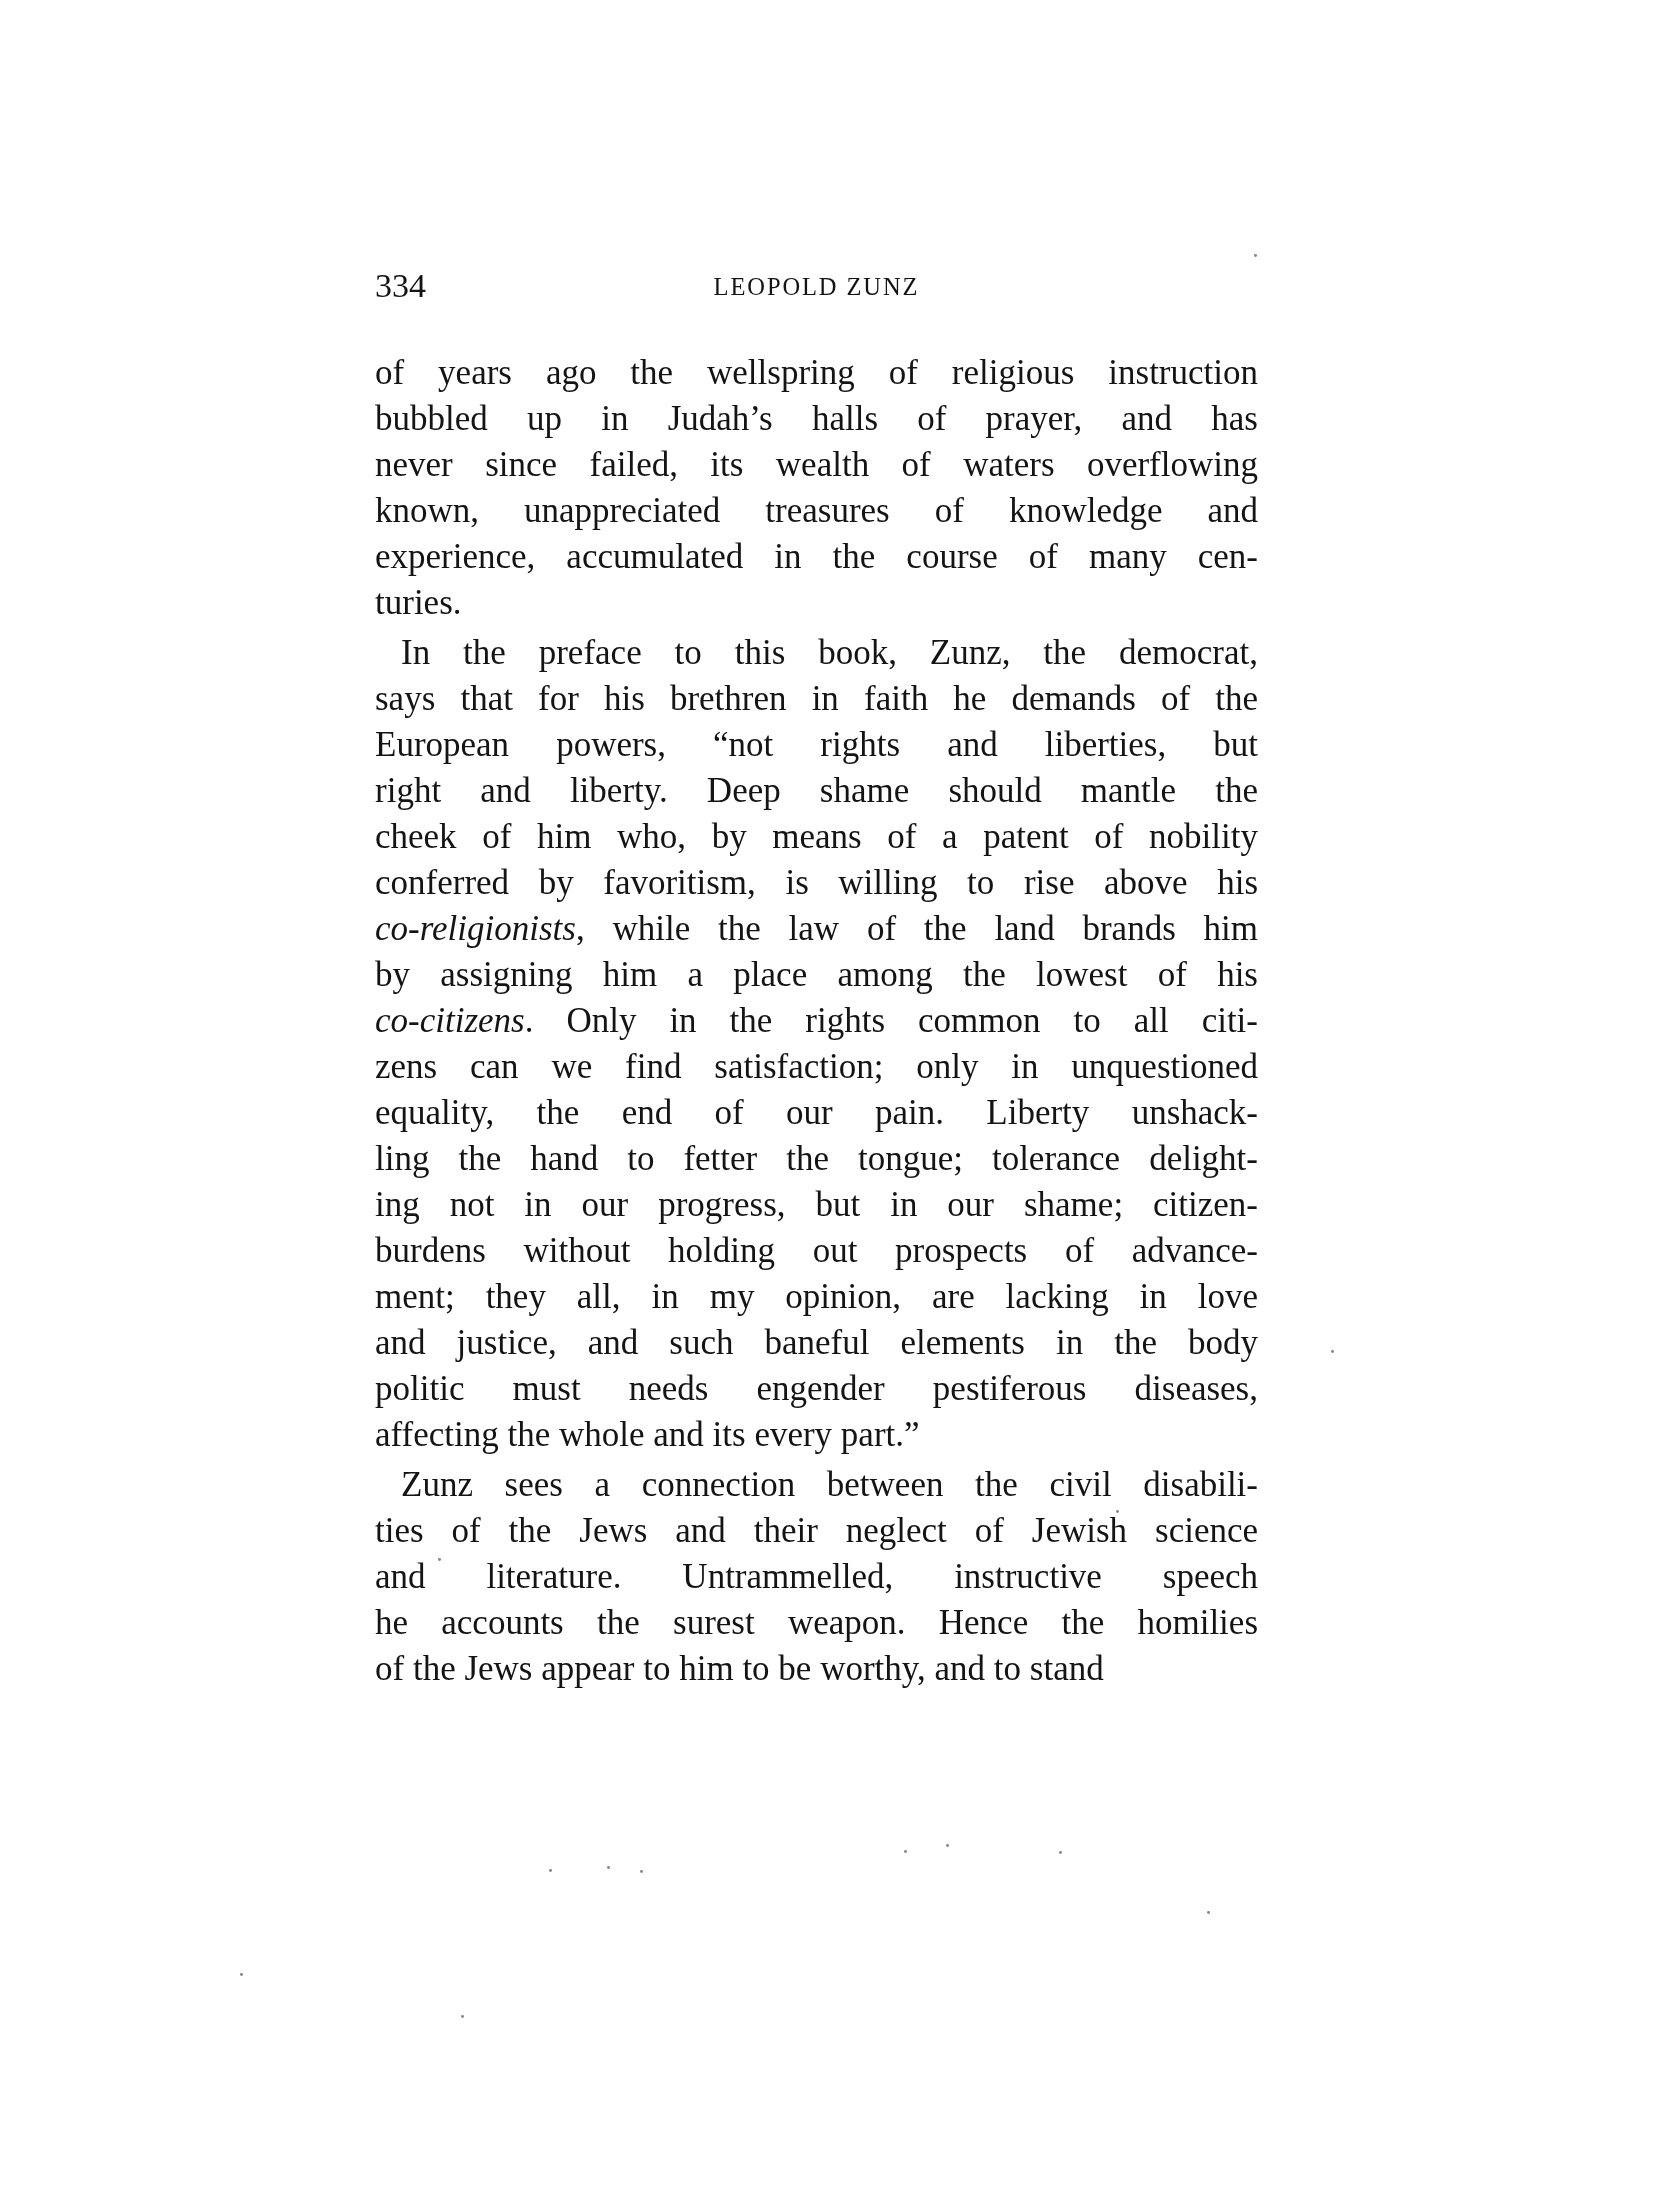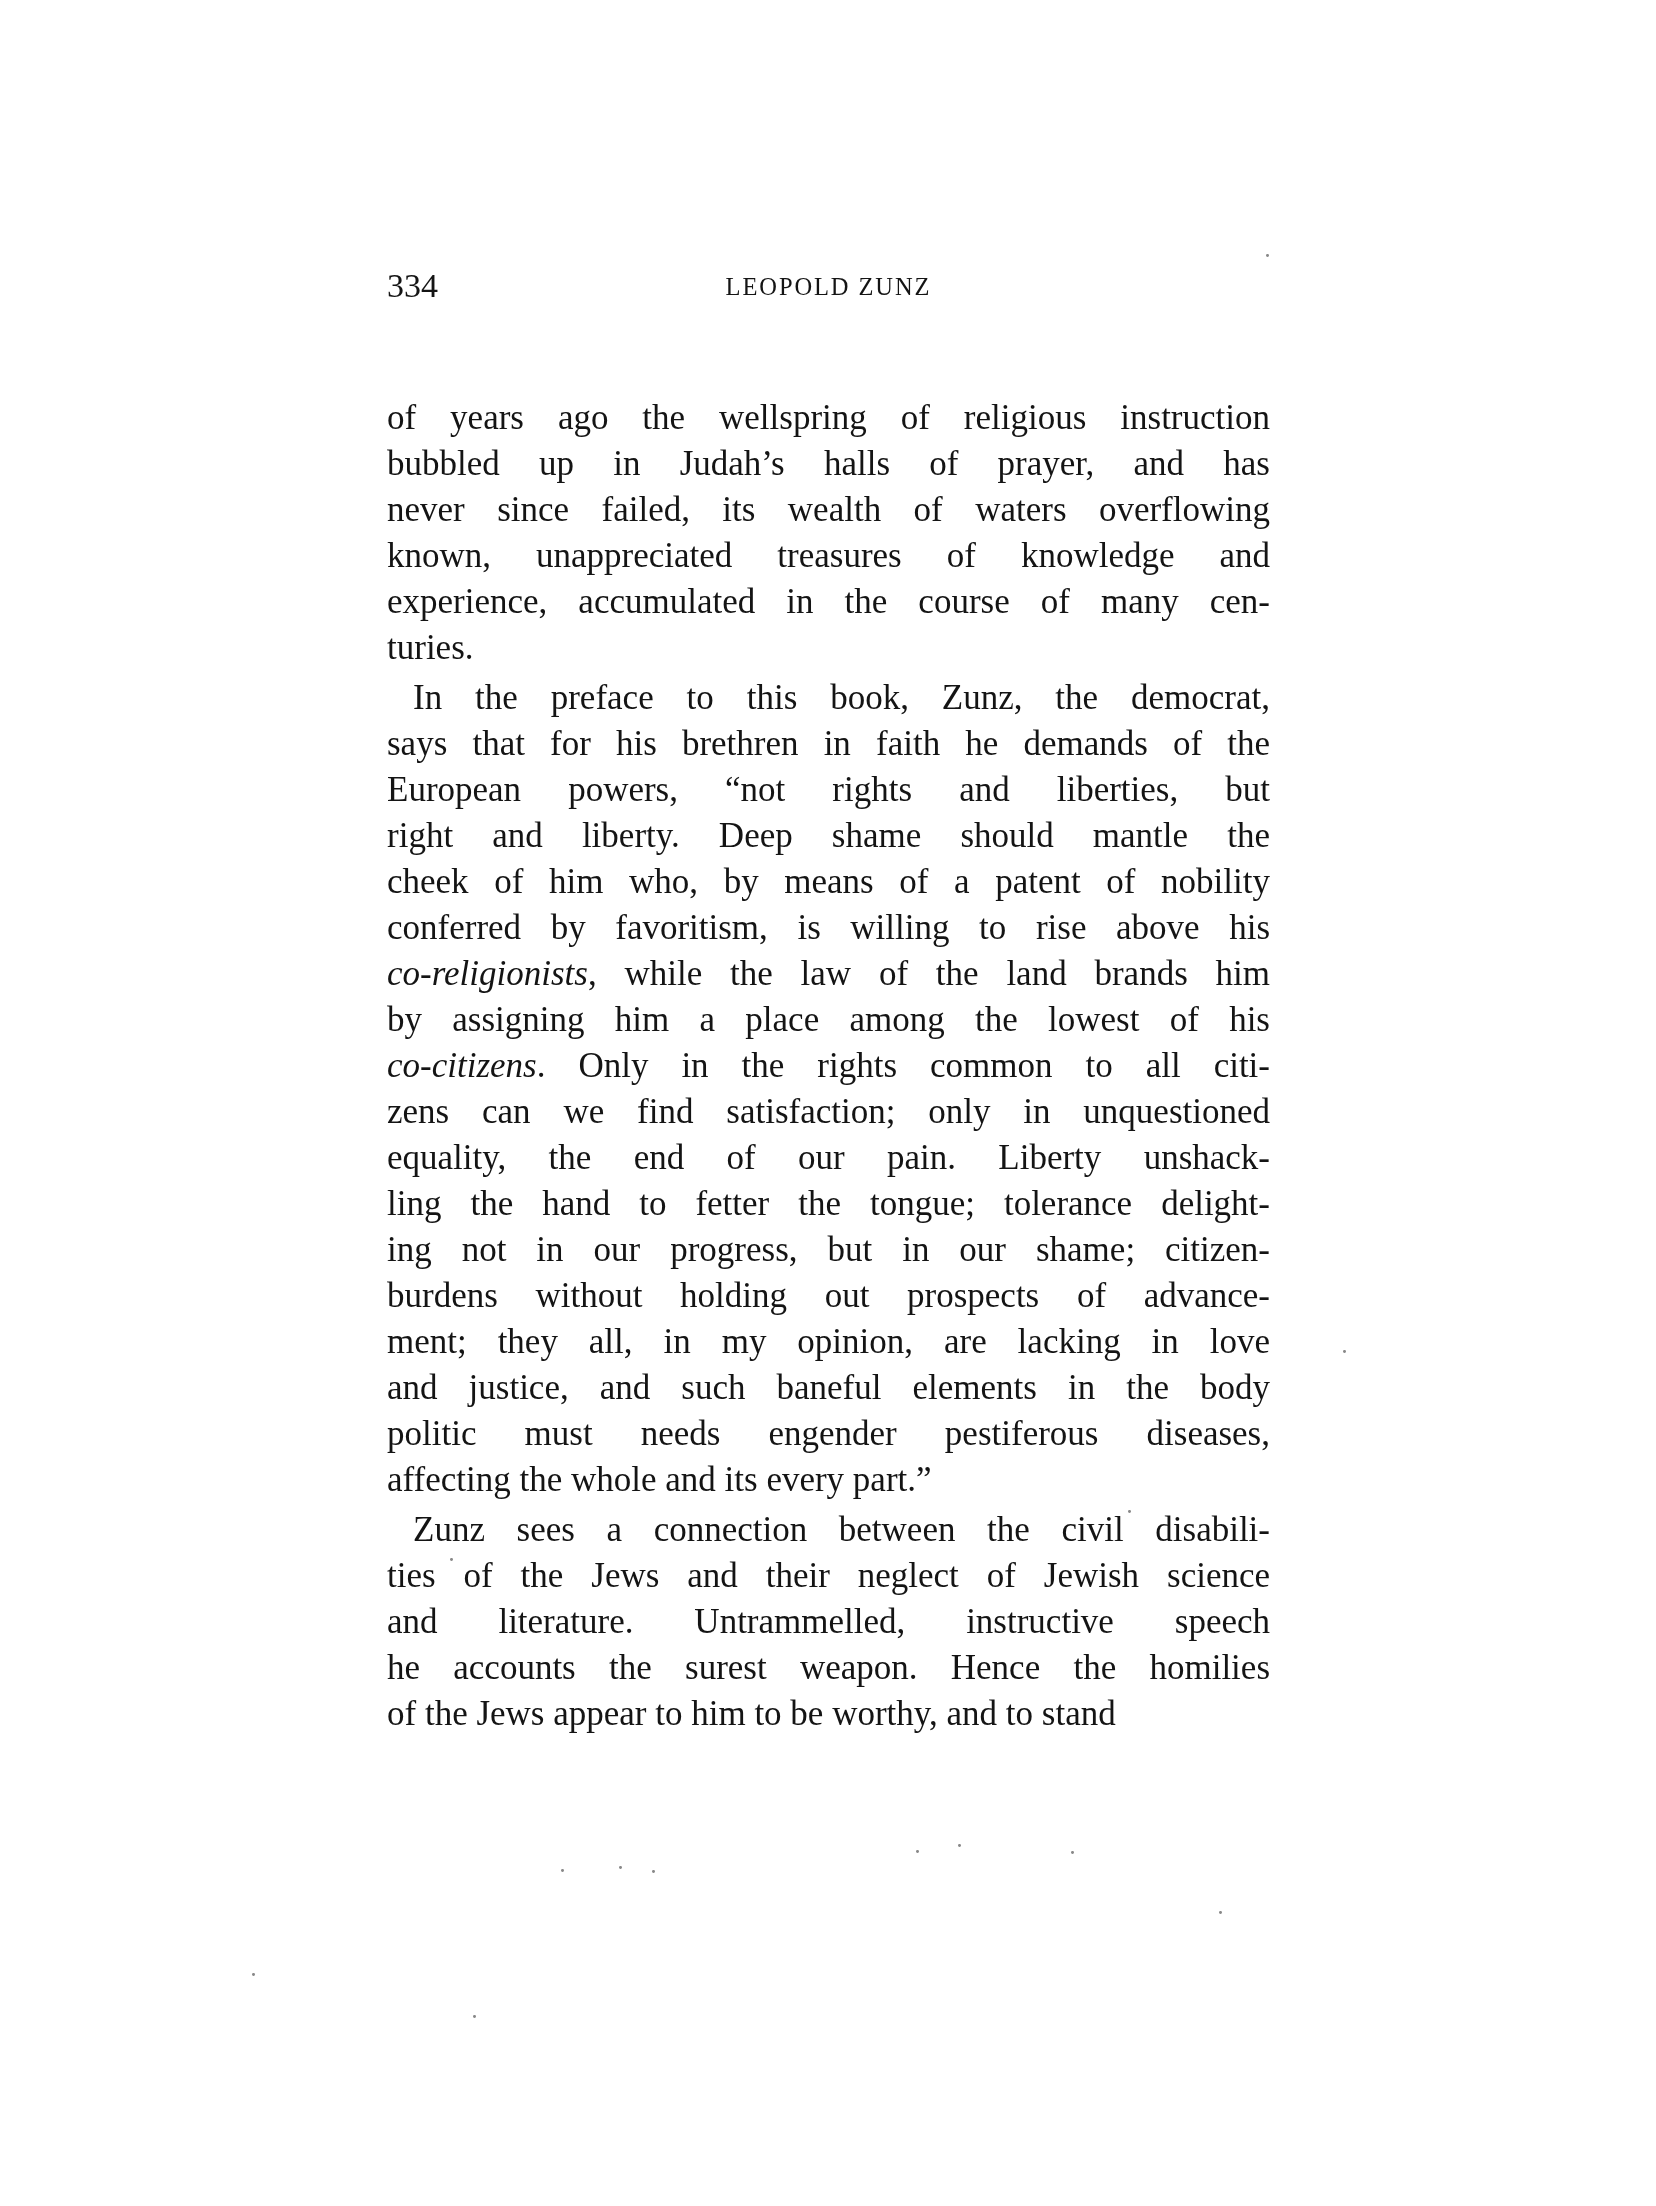--- a/index.html
+++ b/index.html
@@ -1,27 +1,27 @@
 <!DOCTYPE html>
 <html style="font-size:15px"><head>
 <meta charset="utf-8">
 <style>
   html, body { margin: 0; padding: 0; background: #ffffff; }
   body { width: 1656px; height: 2206px; position: relative; overflow: hidden; }
-  .page { position: absolute; left: 12px; top: 0; width: 1323px; height: 2206px; background: #fff; }
+  .page { position: absolute; left: 0; top: 0; width: 1323px; height: 2206px; background: #fff; }
   .running-head {
     position: absolute; left: 375px; top: 262px; width: 883px; height: 47px;
     font-family: "Liberation Serif", "DejaVu Serif", serif; color: #141414;
   }
   .page-number { position: absolute; left: 0; top: 0; font-size: 34px; line-height: 47px; }
   .head-title { position: absolute; left: 0; right: 0; top: 3.8px; text-align: center; font-size: 24.5px; letter-spacing: 1.9px; line-height: 41px; }
   .body-text {
     position: absolute; left: 375px; top: 350px; width: 883px;
     font-family: "Liberation Serif", "DejaVu Serif", serif;
-    font-size: 35px; line-height: 46px; color: #141414; margin-top: 45px;
+    font-size: 35px; line-height: 46px; color: #141414;
   }
   .line { display: block; height: 46px; white-space: nowrap; text-align: justify; text-align-last: justify; }
   .line.last { text-align-last: left; }
   .para-gap { height: 3.8px; }
   .indent { padding-left: 26px; }
   .speck { position: absolute; width: 2.8px; height: 2.8px; background: #888; border-radius: 50%; }
 </style>
 </head>
 <body>
 

